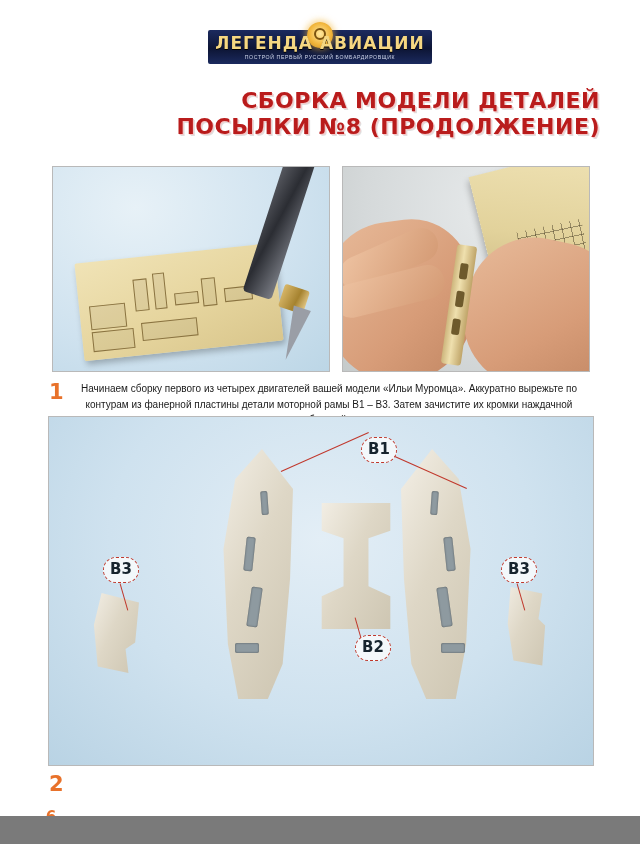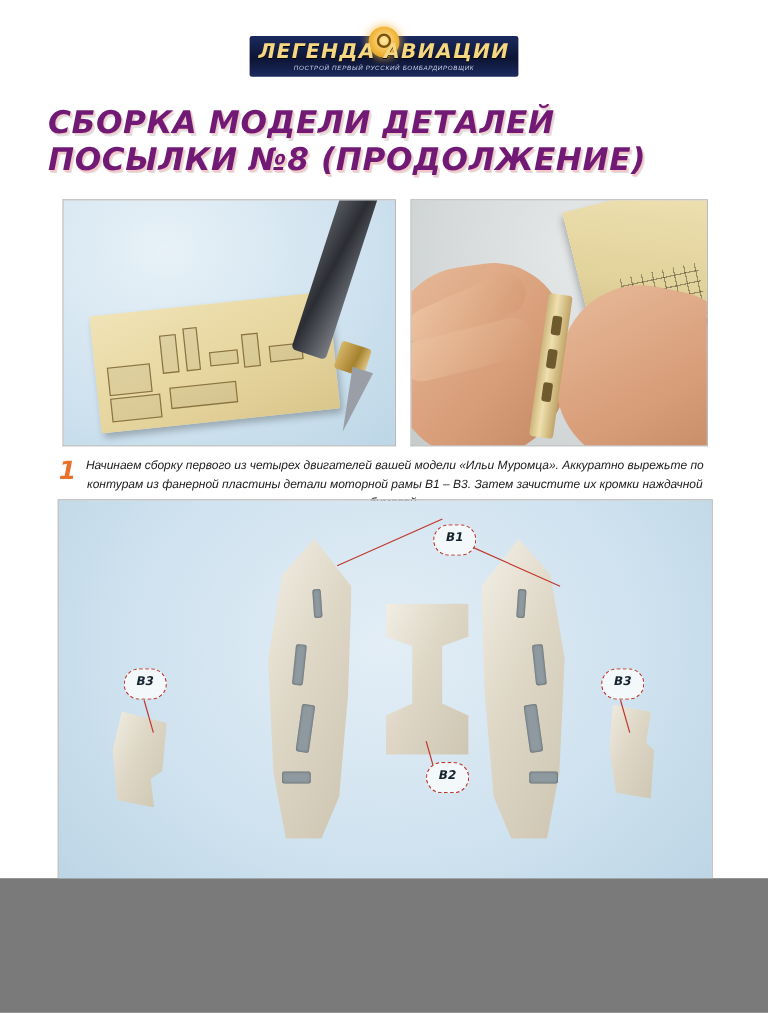--- a/index.html
+++ b/index.html
@@ -6,25 +6,24 @@
     margin: 0;
     padding: 0;
     background: #7a7a7a;
   }
   body {
     font-family: "Liberation Sans", sans-serif;
   }
   .page {
     position: relative;
     width: 640px;
-    height: 732px;
+    height: 816px;
     background: #ffffff;
     overflow: hidden;
     box-sizing: border-box;
-    font-style: italic;
   }
   
   .logo {
     position: absolute;
     left: 208px;
     top: 22px;
     width: 224px;
     height: 48px;
   }
   .logo-bar {
@@ -80,25 +79,25 @@
     letter-spacing: 0.6px;
     color: #cfd6ea;
     font-family: "Liberation Sans", sans-serif;
   }
   
   .headline {
     position: absolute;
     left: 40px;
     top: 88px;
     width: 560px;
-    text-align: left;
-    color: #701a75;
+    text-align: right;
+    color: #b91c1c;
     font-family: "DejaVu Sans", sans-serif;
     font-weight: bold;
-    font-size: 26px;
+    font-size: 22px;
     line-height: 1.18;
     letter-spacing: 0.5px;
     text-shadow: 1px 1px 0 #f6c6c6, 2px 2px 0 rgba(0,0,0,0.12);
   }
   .headline .l2 { display: block; }
 
   
   .photo {
     position: absolute;
     border: 1px solid #b9b9b9;
@@ -319,21 +318,21 @@
     clip-path: polygon(20% 0%, 86% 8%, 78% 40%, 92% 48%, 86% 98%, 26% 92%, 14% 46%);
   }
   .callout {
     position: absolute;
     width: 34px;
     height: 24px;
     border: 1.5px dashed #c0372b;
     border-radius: 13px;
     background: #f3f8fb;
     color: #16242e;
-    font-size: 10px;
+    font-size: 15px;
     font-weight: bold;
     text-align: center;
     line-height: 22px;
     font-family: "DejaVu Sans", sans-serif;
   }
   .leader {
     position: absolute;
     background: #c0372b;
     height: 1.2px;
     transform-origin: 0 50%;

